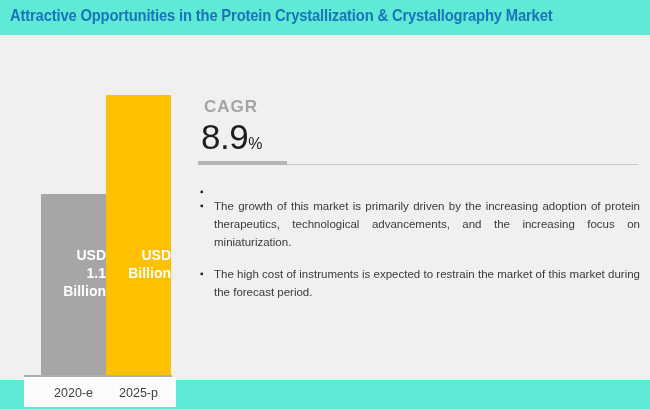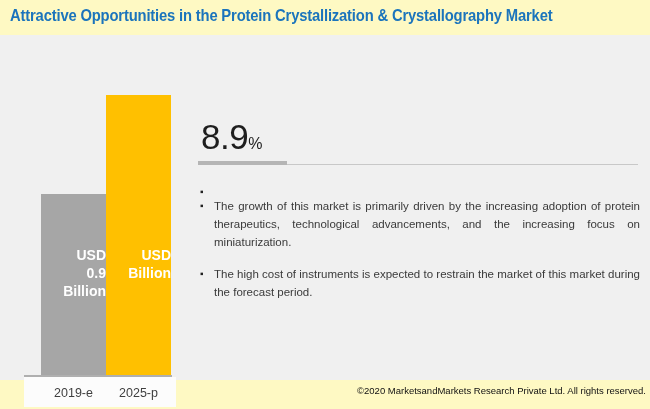--- a/index.html
+++ b/index.html
@@ -1,19 +1,19 @@
 <!DOCTYPE html>
 <html><head>
 <meta charset="utf-8">
 <style>
   * { margin: 0; padding: 0; box-sizing: border-box; }
   html, body { width: 650px; height: 409px; background: #ffffff; overflow: hidden; }
   body { font-family: "Liberation Sans", sans-serif; position: relative; }
 
-  .page { position: absolute; left: 0; top: 0; width: 650px; height: 409px; background: #fef9c3; }
+  .page { position: absolute; left: 0; top: 0; width: 650px; height: 409px; background: #5eead4; }
 
   .title {
     position: absolute; left: 10px; top: 6px; width: 720px;
     font-size: 17px; font-weight: bold; color: #1B74BC;
     letter-spacing: -0.2px; white-space: nowrap;
     transform: scaleX(0.87); transform-origin: left top;
   }
 
   .panel { position: absolute; left: 0; top: 35px; width: 650px; height: 345px; background: #F0F0F0; }
 
@@ -70,33 +70,34 @@
 
   <div class="panel">
 
     <div class="chart-plot">
       <div class="bar bar0" style="height: 182px; background: rgb(166, 166, 166);"></div>
       <div class="bar bar1" style="height: 281px; background: rgb(255, 192, 0);"></div>
     </div>
 
     <div class="bar-value-label l0">
       <span>USD</span>
-      <span>0.9</span>
+      <span>1.1</span>
       <span>Billion</span>
     </div>
     <div class="bar-value-label l1">
       <span>USD</span>
       <span>Billion</span>
     </div>
 
     <div class="axis-line"></div>
     <div class="label-strip"></div>
-    <div class="x-tick t0">2019-e</div>
+    <div class="x-tick t0">2020-e</div>
     <div class="x-tick t1">2025-p</div>
 
+    <div class="cagr-label">CAGR</div>
     <div class="cagr-value">
       <span class="num">8.9</span><span class="pct">%</span>
     </div>
     <div class="rule-thin"></div>
     <div class="rule-thick"></div>
 
     <ul class="bullets">
       <li>
         <span class="bullet-marker">▪</span>
       </li>
@@ -105,15 +106,14 @@
         <span>The growth of this market is primarily driven by the increasing adoption of protein therapeutics, technological advancements, and the increasing focus on miniaturization.</span>
       </li>
       <li>
         <span class="bullet-marker">▪</span>
         <span>The high cost of instruments is expected to restrain the market of this market during the forecast period.</span>
       </li>
     </ul>
 
   </div>
 
-  <div class="footer">©2020 MarketsandMarkets Research Private Ltd. All rights reserved.</div>
 
 </div>
 
 </body></html>

